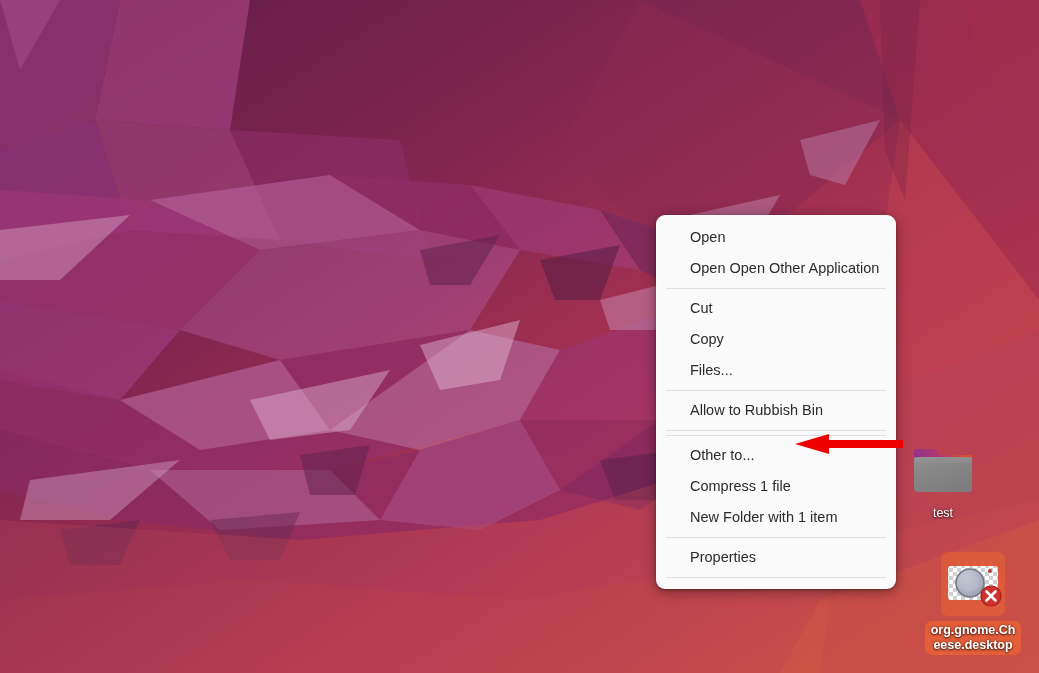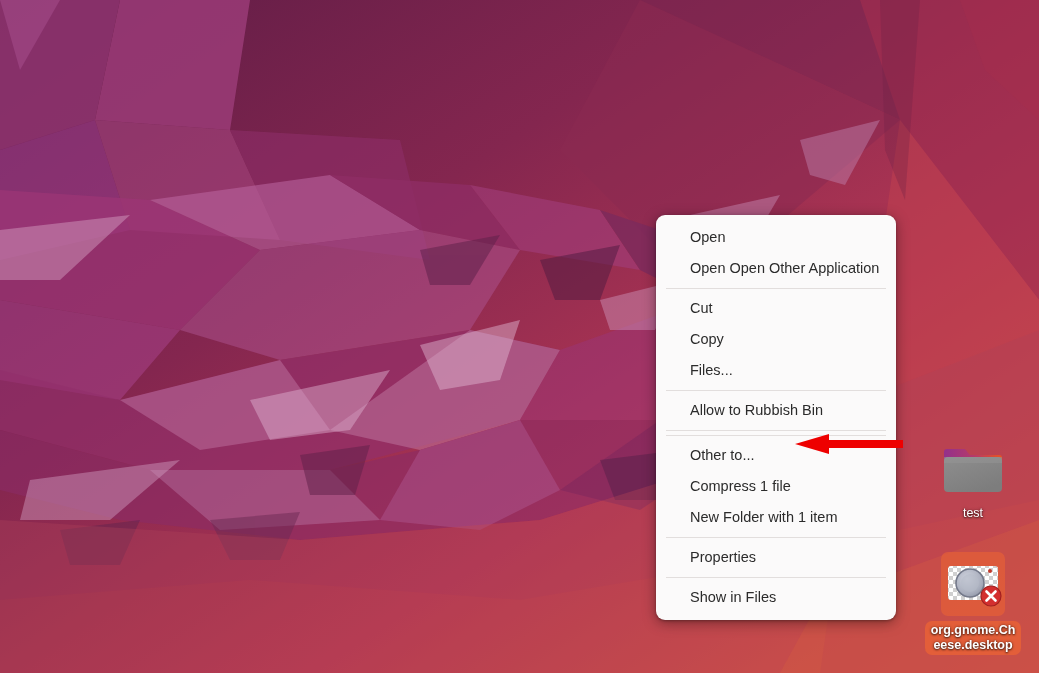--- a/index.html
+++ b/index.html
@@ -45,21 +45,21 @@
     position: relative;
   }
   .desk-icon .caption {
     margin-top: 5px;
     font-size: 12.5px;
     line-height: 15px;
     color: #ffffff;
     text-shadow: 0 1px 2px rgba(0,0,0,.65), 0 0 3px rgba(0,0,0,.5);
     word-break: break-word;
   }
-  #icon-test { left: 925px; top: 437px; }
+  #icon-test { left: 895px; top: 437px; }
   #icon-cheese { left: 925px; top: 552px; }
 
   
   .desk-icon.selected .glyph {
     background: rgba(232, 98, 54, 0.62);
     border-radius: 7px;
   }
   .desk-icon.selected .caption {
     background: rgba(232, 98, 54, 0.82);
     border-radius: 7px;
@@ -276,23 +276,20 @@
       <div class="menu-item">Compress 1 file</div>
       <div class="menu-item">New Folder with 1 item</div>
     </div>
     <div class="menu-sep"></div>
 
     <div class="menu-group">
       <div class="menu-item">Properties</div>
     </div>
     <div class="menu-sep"></div>
 
-    <div class="menu-group">
-      <div class="menu-item">Show in Files</div>
-    </div>
 
   </div>
 
   <div id="annotation-arrow">
     <svg width="112" height="26" viewBox="0 0 112 26">
       <polygon points="2,13 36,3 36,9 110,9 110,17 36,17 36,23" fill="#ee0000"></polygon>
     </svg>
   </div>
 
 </div>

